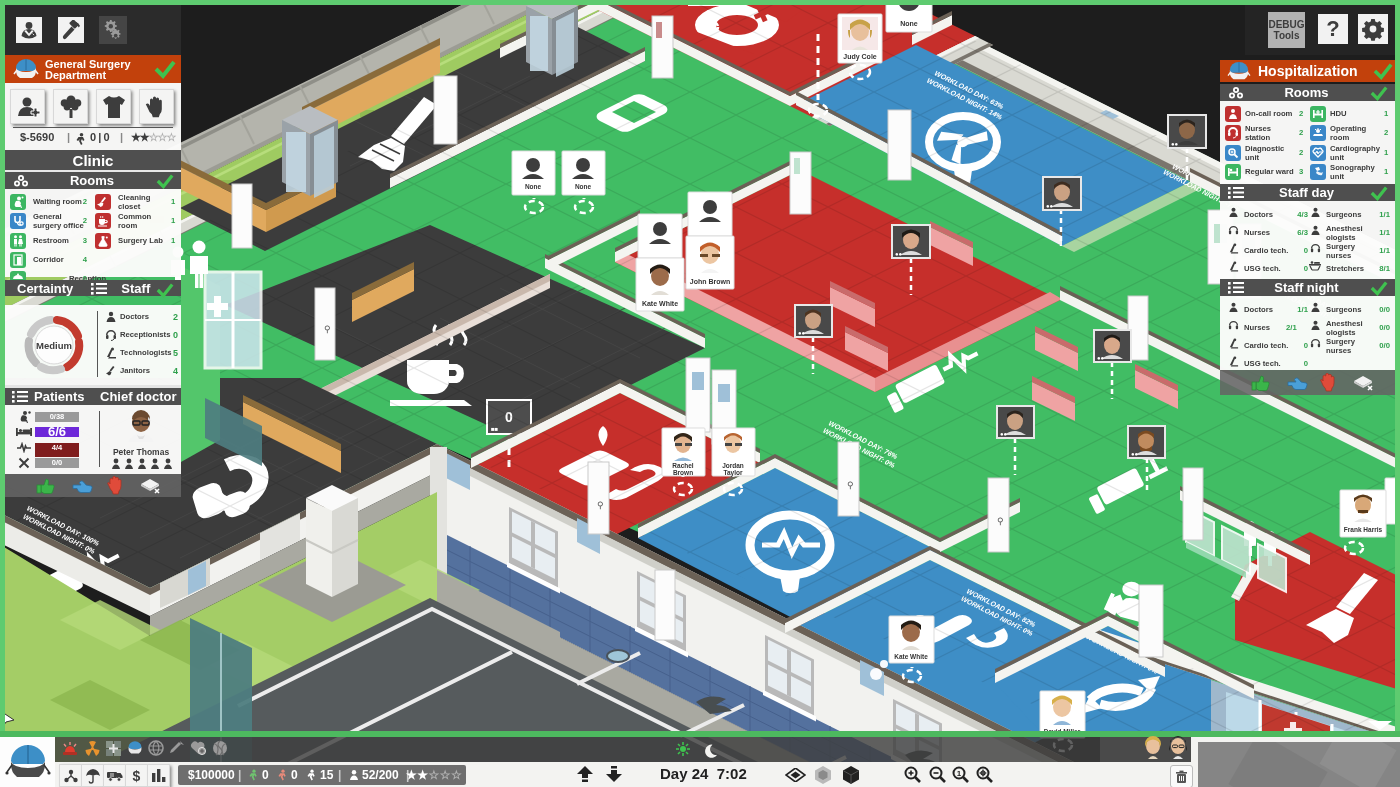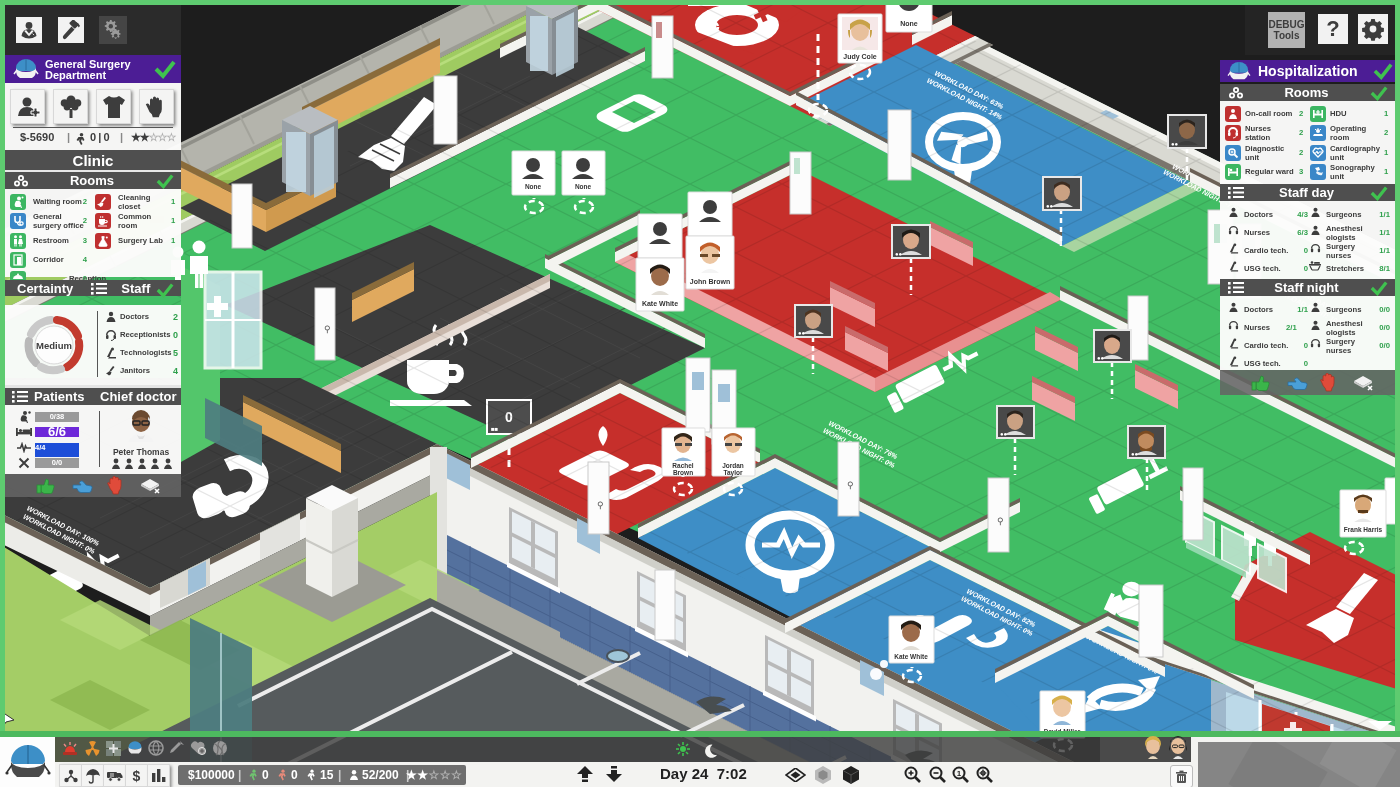--- a/index.html
+++ b/index.html
@@ -1,20 +1,20 @@
 <!DOCTYPE html>
 <html><head>
 <meta charset="utf-8">
 <style>
   html,body{margin:0;padding:0;}
   body{width:1400px;height:787px;overflow:hidden;position:relative;background:#1b1b1b;
        font-family:"Liberation Sans", sans-serif;}
   #stage{position:absolute;left:0;top:0;width:1400px;height:787px;}
   .abs{position:absolute;}
-  .panel-header{background:#4c1d95;color:#fff;font-weight:bold;}
+  .panel-header{background:#c2410c;color:#fff;font-weight:bold;}
   .secbar{background:#4f4f4f;color:#fff;font-weight:bold;position:absolute;display:flex;align-items:center;}
   .whitebox{background:rgba(252,252,251,0.97);position:absolute;}
   .cnt{color:#2fa04c;font-weight:bold;}
   .ricon{width:16px;height:16px;border-radius:3px;position:absolute;display:flex;align-items:center;justify-content:center;}
   .ricon svg{display:block;}
   .rlabel{position:absolute;font-size:7.7px;font-weight:bold;color:#3c3c3c;line-height:8.5px;}
   .btn3d{position:absolute;background:#f4f4f3;border:1px solid #d8d8d8;box-shadow:1.5px 2px 3px rgba(0,0,0,.45);display:flex;align-items:center;justify-content:center;}
 </style>
 </head>
 <body>
@@ -1204,21 +1204,21 @@
           <rect x="0" y="2" width="1.8" height="8"></rect>
           <rect x="14.2" y="2" width="1.8" height="8"></rect>
           <rect x="1" y="6" width="14" height="2.4"></rect>
           <circle cx="4.5" cy="4.5" r="1.6"></circle>
           <rect x="6.5" y="3.5" width="8" height="2.5" rx="1"></rect>
         </svg>
       <div class="abs" style="left:30px;top:22px;width:44px;height:10px;background:#6d28d9;color:#fff;font-size:13px;font-weight:bold;text-align:center;line-height:10px;">6/6</div>
       <svg class="abs" style="left:12px;top:37px;" width="14" height="11" viewBox="0 0 14 11">
           <path d="M0,6 l3.5,0 1.5,-4 2,7 1.5,-5 1,2 4.5,0" stroke="#3d3d3d" stroke-width="1.6" fill="none"></path>
         </svg>
-      <div class="abs" style="left:30px;top:38px;width:44px;height:14px;background:#1d4ed8;color:#fff;font-size:7.5px;font-weight:bold;text-align:left;line-height:10px;">4/4</div>
+      <div class="abs" style="left:30px;top:38px;width:44px;height:14px;background:#7f1d1d;color:#fff;font-size:7.5px;font-weight:bold;text-align:center;line-height:10px;">4/4</div>
       <svg class="abs" style="left:13px;top:52px;" width="12" height="12" viewBox="0 0 12 12">
           <path d="M1.5,1.5 l9,9 M10.5,1.5 l-9,9" stroke="#3d3d3d" stroke-width="2"></path>
         </svg>
       <div class="abs" style="left:30px;top:53px;width:44px;height:10px;background:#9a9a9a;color:#fff;font-size:7.5px;font-weight:bold;text-align:center;line-height:10px;">0/0</div>
       <div class="abs" style="left:94px;top:6px;height:56px;border-left:1.5px solid #555;"></div>
 
       <svg class="abs" style="left:118px;top:4px;" width="36" height="36" viewBox="0 0 36 36">
         <ellipse cx="18" cy="13" rx="9" ry="10" fill="#8d6344"></ellipse>
         <path d="M9,10 a9,9 0 0,1 18,0 l-2,1 q-7,-6 -14,0 z" fill="#6b4a30"></path>
         <path d="M25,8 q3,2 2,5 l-2,1 z" fill="#d8d8d8"></path>

